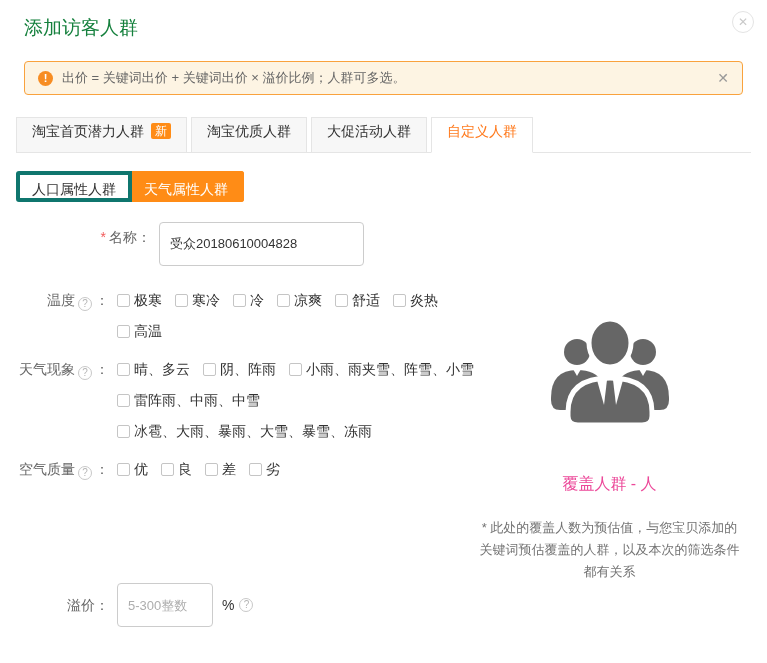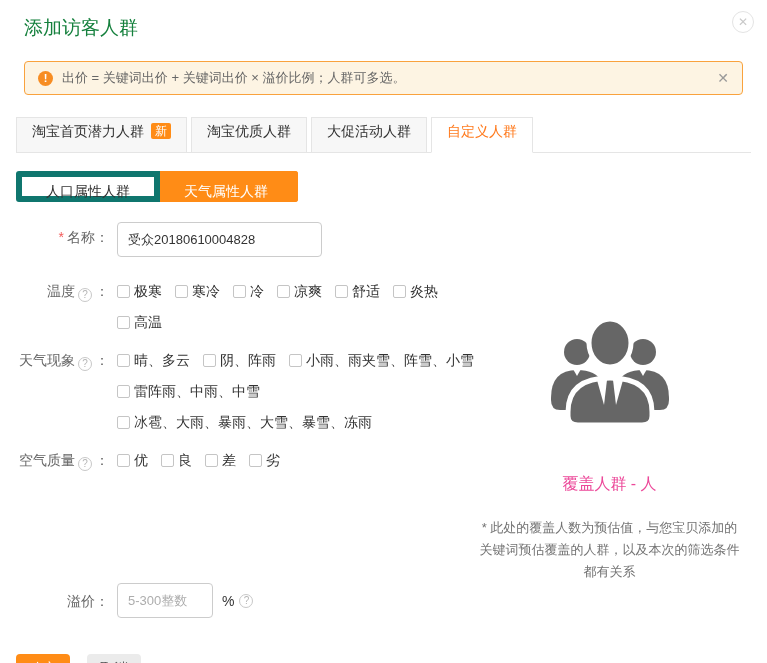--- a/index.html
+++ b/index.html
@@ -38,22 +38,22 @@
   }
   .tab.active { background:#fff; border-bottom-color:#fff; color:#ff7a1d; }
   .badge {
     display:inline-block; margin-left:7px; background:#ff8c16; color:#fff;
     font-size:12px; line-height:16px; padding:0 4px; border-radius:2px; vertical-align:1px;
   }
 
   
   .subtabs { display:inline-flex; margin:18px 0 0 16px; }
   .subtab {
-    height:31px; line-height:29px; padding:0 24px; font-size:14px; color:#333;
-    background:#fff; border:6px solid #0f766e; cursor:pointer; white-space:nowrap;
+    height:31px; line-height:29px; padding:0 12px; font-size:14px; color:#333;
+    background:#fff; border:4px solid #0f766e; cursor:pointer; white-space:nowrap;
   }
   .subtab + .subtab { border-left:none; }
   .subtab:first-child { border-radius:3px 0 0 3px; }
   .subtab:last-child { border-radius:0 3px 3px 0; }
   .subtab.active { background:#ff8c16; border-color:#ff8c16; color:#fff; }
 
   
   .content { display:flex; margin-top:20px; }
   .form-col { width:462px; flex:none; }
   .frow { display:flex; align-items:flex-start; margin-bottom:14px; }
@@ -61,25 +61,25 @@
     width:117px; flex:none; text-align:right; padding-right:8px;
     font-size:14px; color:#666; line-height:22px; white-space:nowrap;
   }
   .req { color:#f25a5a; margin-right:3px; }
   .help {
     display:inline-block; width:14px; height:14px; border:1px solid #c8c8c8;
     border-radius:50%; font-size:10px; line-height:12px; text-align:center;
     color:#b5b5b5; margin:0 3px; vertical-align:-2px; cursor:pointer; background:#fff;
   }
   input.text {
-    height:35px; border:1px solid #ccc; border-radius:4px; padding:0 10px;
+    height:44px; border:1px solid #ccc; border-radius:4px; padding:0 10px;
     font-size:13px; color:#333; outline:none;
   }
   input.text::placeholder { color:#adadad; }
-  .name-row { margin-bottom:23px; }
+  .name-row { margin-bottom:23px;padding-left:42px; }
   .name-row .flabel { line-height:30px; }
   .name-input { width:205px; }
 
   .group { margin-bottom:7px; }
   .opts { flex:1; }
   .opt-row { display:flex; margin-bottom:9px; }
   .cb {
     display:inline-flex; align-items:center; margin-right:13px; font-size:14px;
     color:#333; line-height:22px; cursor:pointer; white-space:nowrap;
   }

